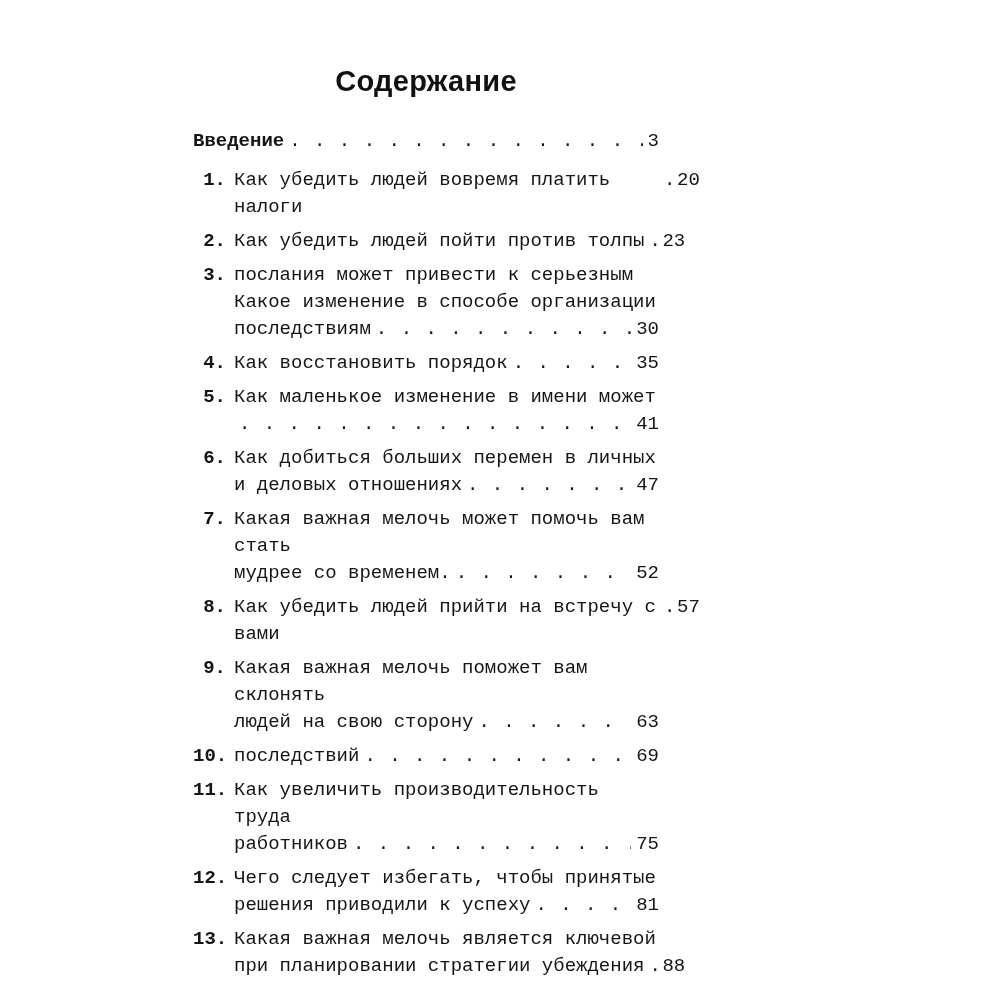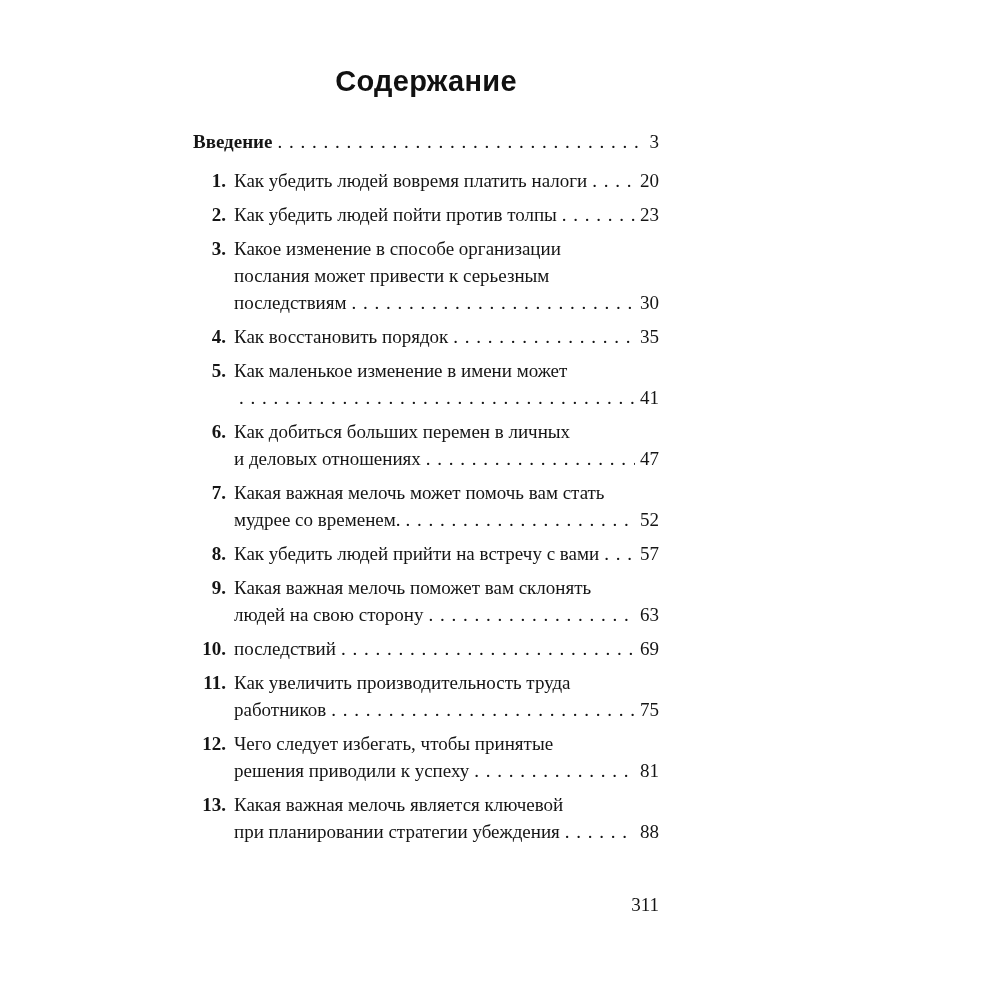--- a/index.html
+++ b/index.html
@@ -34,20 +34,21 @@
     text-align: center;
     color: #111111;
     margin: 0 0 30px 0;
   }
   .entry {
     display: flex;
     align-items: flex-start;
     margin-bottom: 7px;
     font-size: 19px;
     line-height: 27px;
+    font-family: Liberation Mono, monospace;
   }
   .entry.intro {
     margin-bottom: 12px;
   }
   .num {
     flex: none;
     width: 33px;
     text-align: right;
     font-weight: 700;
     margin-right: 8px;
@@ -134,22 +135,22 @@
                 <span class="line-text">Как убедить людей пойти против толпы</span>
                 <span class="dots"></span>
                 <span class="pagenum">23</span>
               </div>
             </div>
   </div>
 
   <div class="entry">
     <span class="num">3.</span>
     <div class="entry-body">
+              <div class="line">послания может привести к серьезным</div>
               <div class="line">Какое изменение в способе организации</div>
-              <div class="line">послания может привести к серьезным</div>
               <div class="last-line">
                 <span class="line-text">последствиям</span>
                 <span class="dots"></span>
                 <span class="pagenum">30</span>
               </div>
             </div>
   </div>
 
   <div class="entry">
     <span class="num">4.</span>

